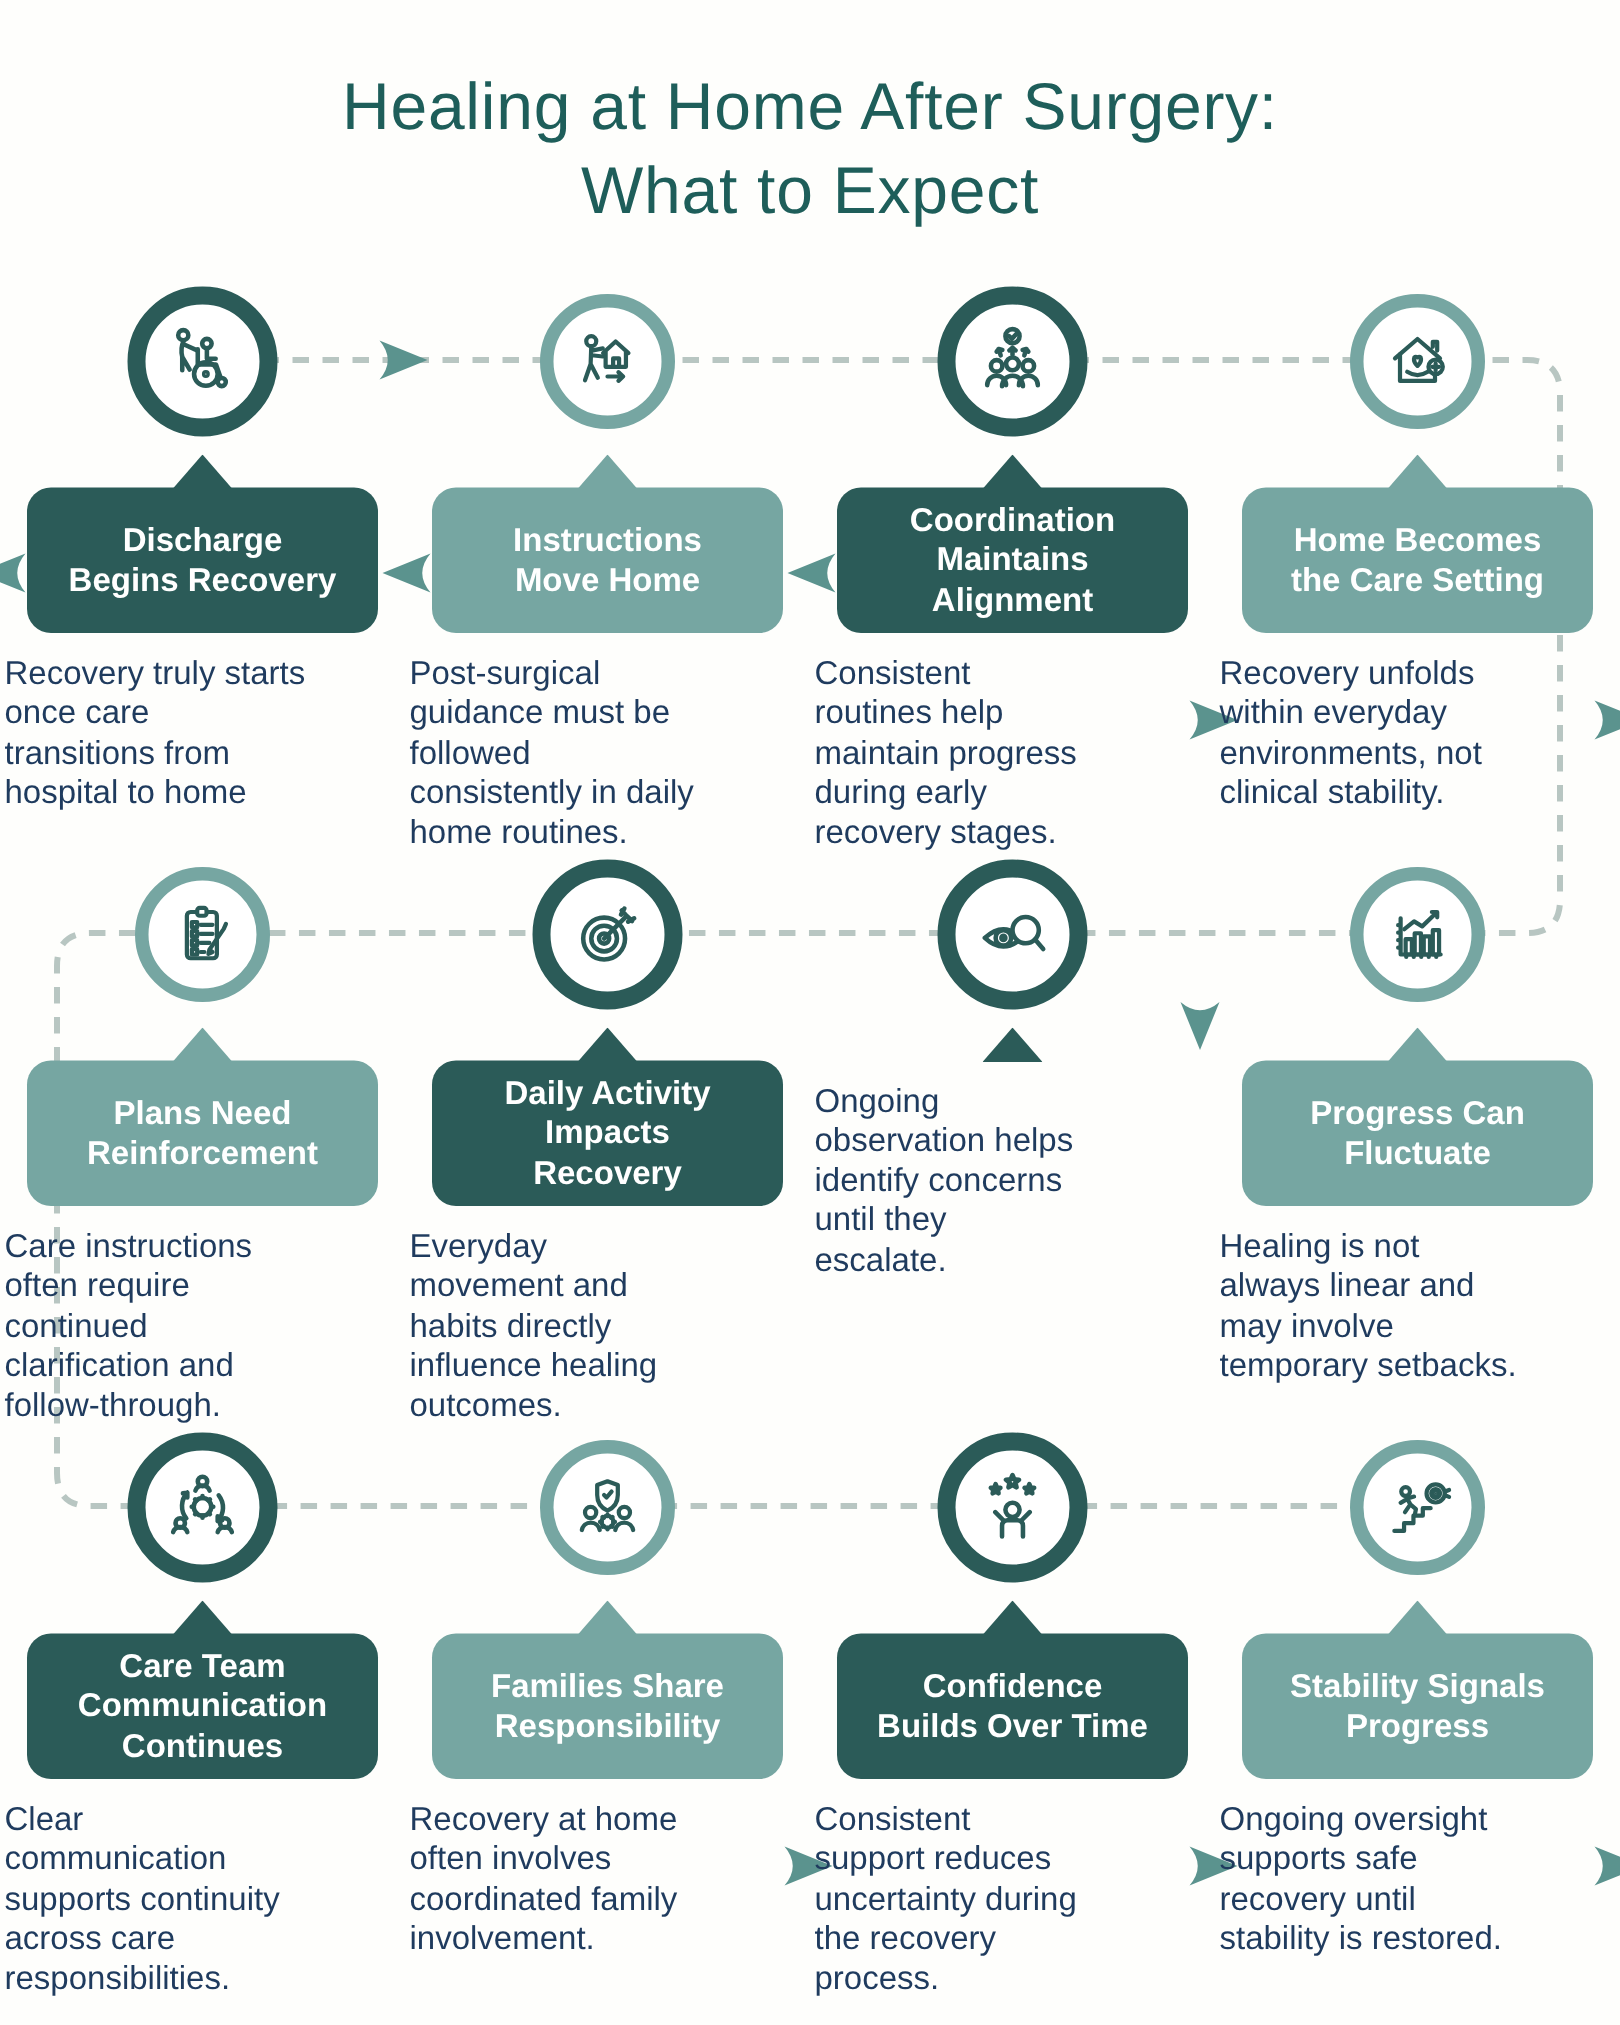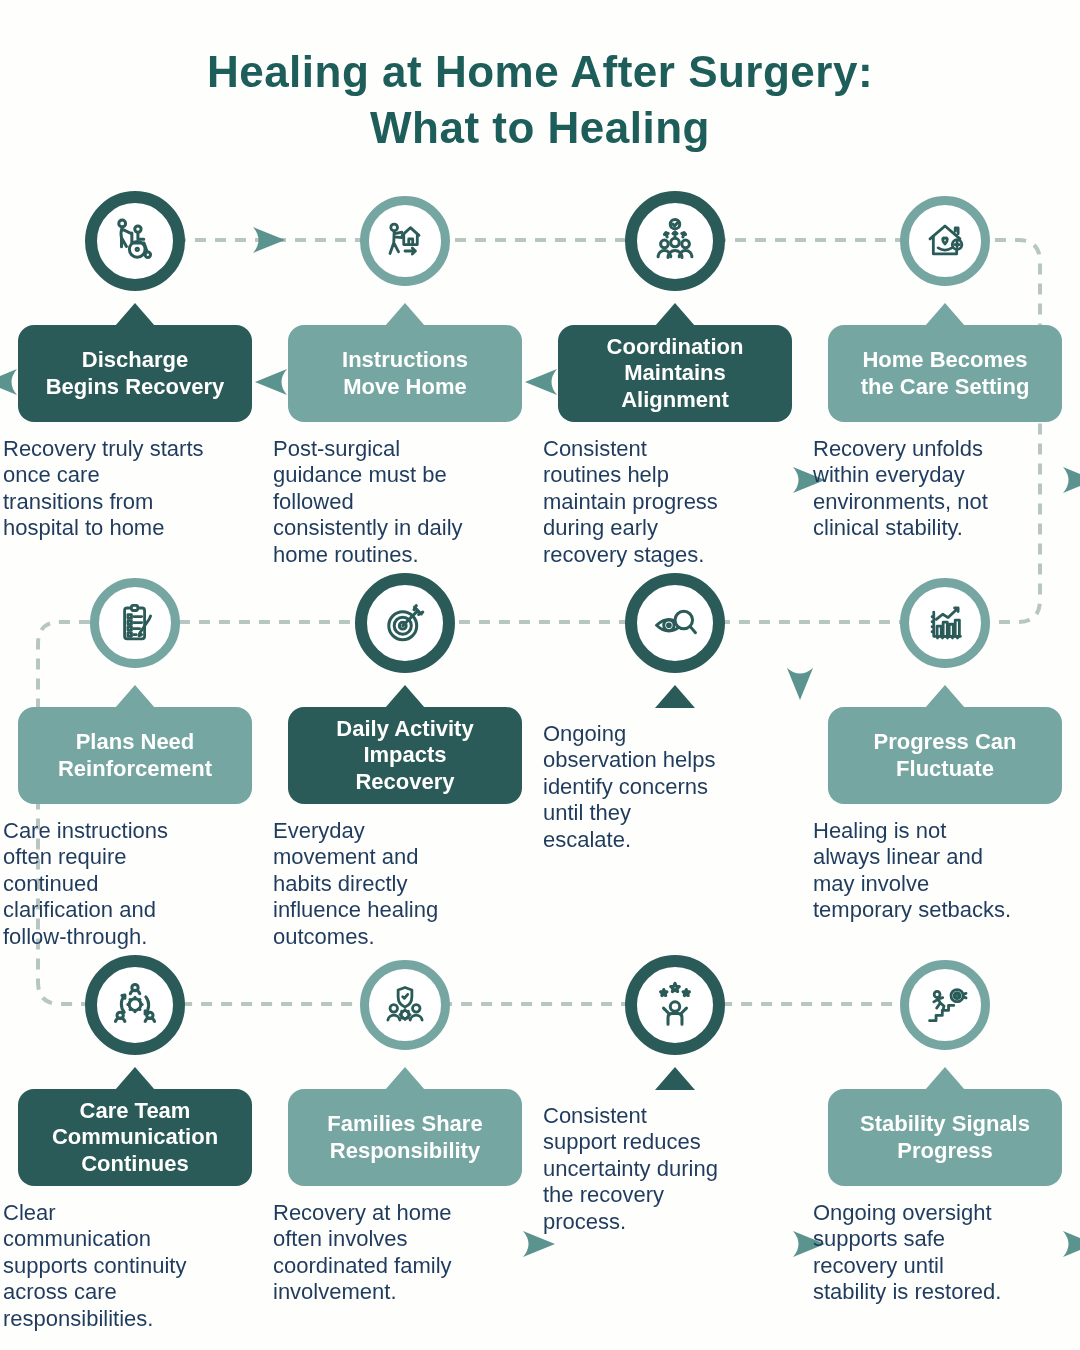--- a/index.html
+++ b/index.html
@@ -8,21 +8,21 @@
     --icon-stroke:#2B5B58; --label-text:#FFFFFF;
   }
   *{margin:0;padding:0;box-sizing:border-box;}
   body{
     width:1080px;height:1350px;position:relative;overflow:hidden;
     background:var(--background);
     font-family:"Liberation Sans","DejaVu Sans",sans-serif;
   }
   .title{
     padding-top:44px;height:185px;text-align:center;
-    color:var(--title);font-weight:700;font-size:44px;line-height:1.27;
+    color:var(--title);font-weight:400;font-size:44px;line-height:1.27;
     letter-spacing:.5px;
   }
   .connector-layer{position:absolute;left:0;top:0;z-index:0;}
   .rows{position:relative;z-index:1;}
   .row{height:382px;display:grid;grid-template-columns:repeat(4,270px);}
   .step{display:flex;flex-direction:column;align-items:center;}
   .circle-wrap{height:112px;display:flex;align-items:center;justify-content:center;}
   .circle{
     background:#fff;border-radius:50%;display:flex;align-items:center;justify-content:center;
   }
@@ -64,21 +64,21 @@
     <use href="#ah" transform="translate(270 622) rotate(180)"></use>
     <use href="#ah" transform="translate(38 822) rotate(90)"></use>
     <use href="#ah" transform="translate(270 1004)"></use>
     <use href="#ah" transform="translate(540 1004)"></use>
     <use href="#ah" transform="translate(810 1004)"></use>
   </g>
 </svg>
 
 <div class="title">
   <div>Healing at Home After Surgery:</div>
-  <div>What to Healing</div>
+  <div>What to Expect</div>
 </div>
 
 <div class="rows">
 
   <div class="row">
 
     <div class="step dark">
       <div class="circle-wrap">
           <div class="circle">
         <span class="icon">
@@ -352,20 +352,22 @@
             <path stroke-width="0.9" transform="translate(7 6.6) scale(1.5)" d="M0 -1 L0.264 -0.364 L0.951 -0.309 L0.428 0.139 L0.588 0.809 L0 0.45 L-0.588 0.809 L-0.428 0.139 L-0.951 -0.309 L-0.264 -0.364 Z"></path>
             <path stroke-width="0.9" transform="translate(17 6.6) scale(1.5)" d="M0 -1 L0.264 -0.364 L0.951 -0.309 L0.428 0.139 L0.588 0.809 L0 0.45 L-0.588 0.809 L-0.428 0.139 L-0.951 -0.309 L-0.264 -0.364 Z"></path>
             <circle cx="12" cy="12.7" r="2.1"></circle>
             <path d="M8.9 20.6 V17.5 Q8.9 15.9 10.5 15.8 H13.5 Q15.1 15.9 15.1 17.5 V20.6"></path>
             <path d="M9.5 16 L6.9 13.4 M14.5 16 L17.1 13.4"></path>
           </svg>
         </span>
       </div>
         </div>
       <div class="pointer"></div>
+      <div class="badge">Confidence
+Builds Over Time</div>
       <div class="desc">Consistent
 support reduces
 uncertainty during
 the recovery
 process.</div>
     </div>
 
     <div class="step light">
       <div class="circle-wrap">
           <div class="circle">

